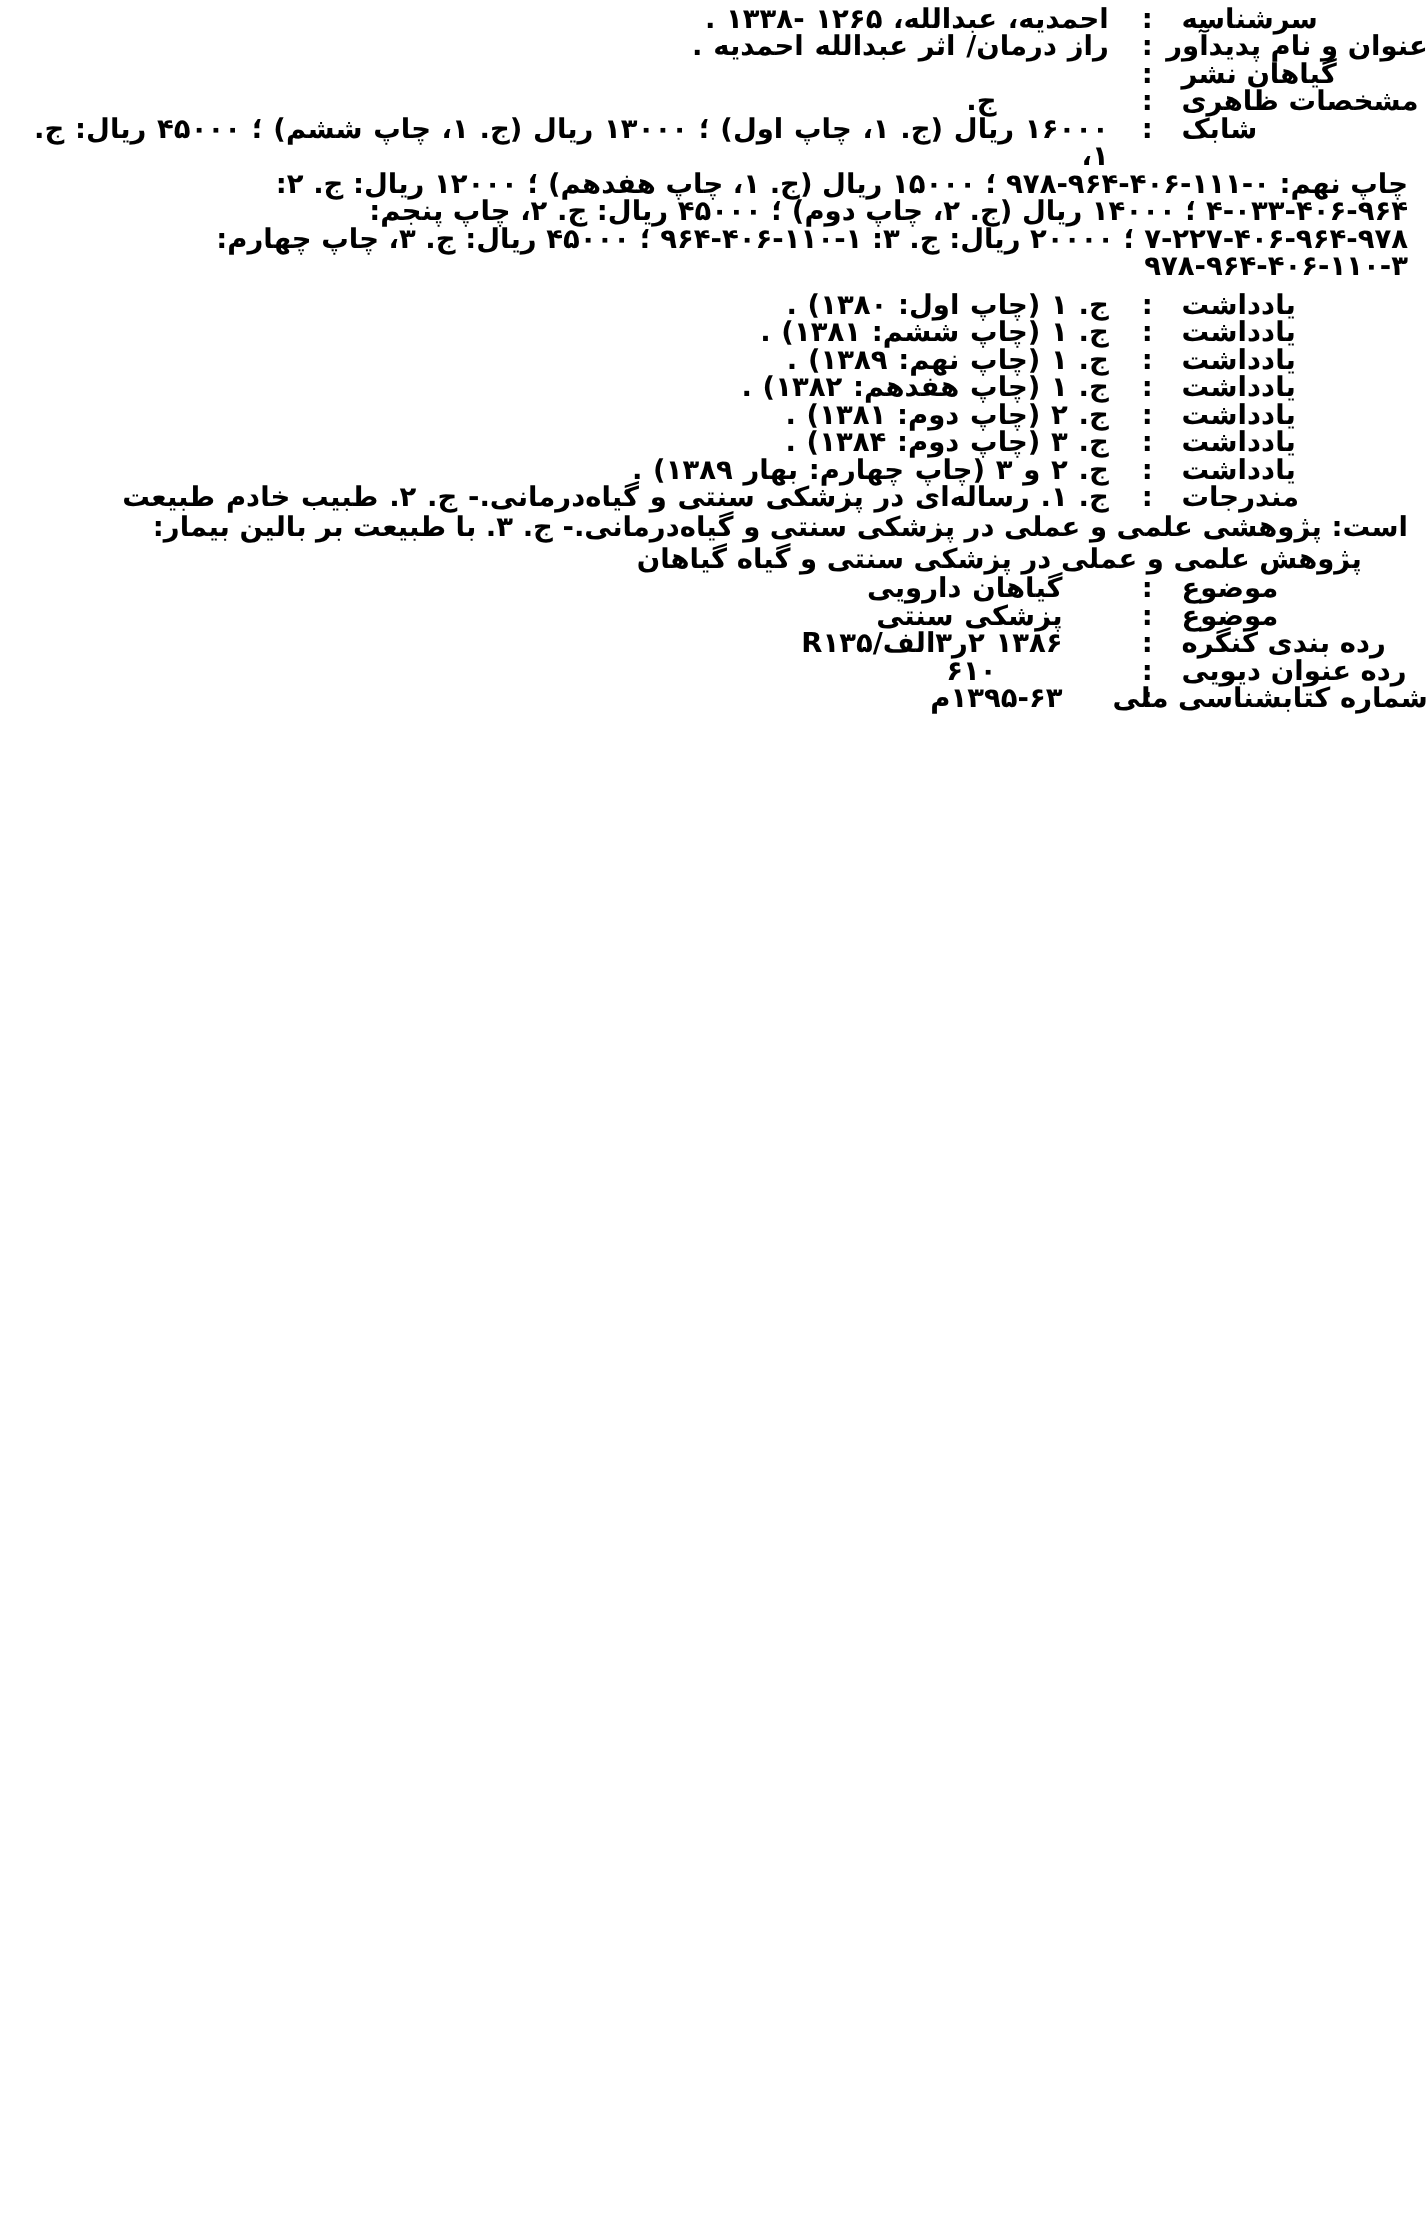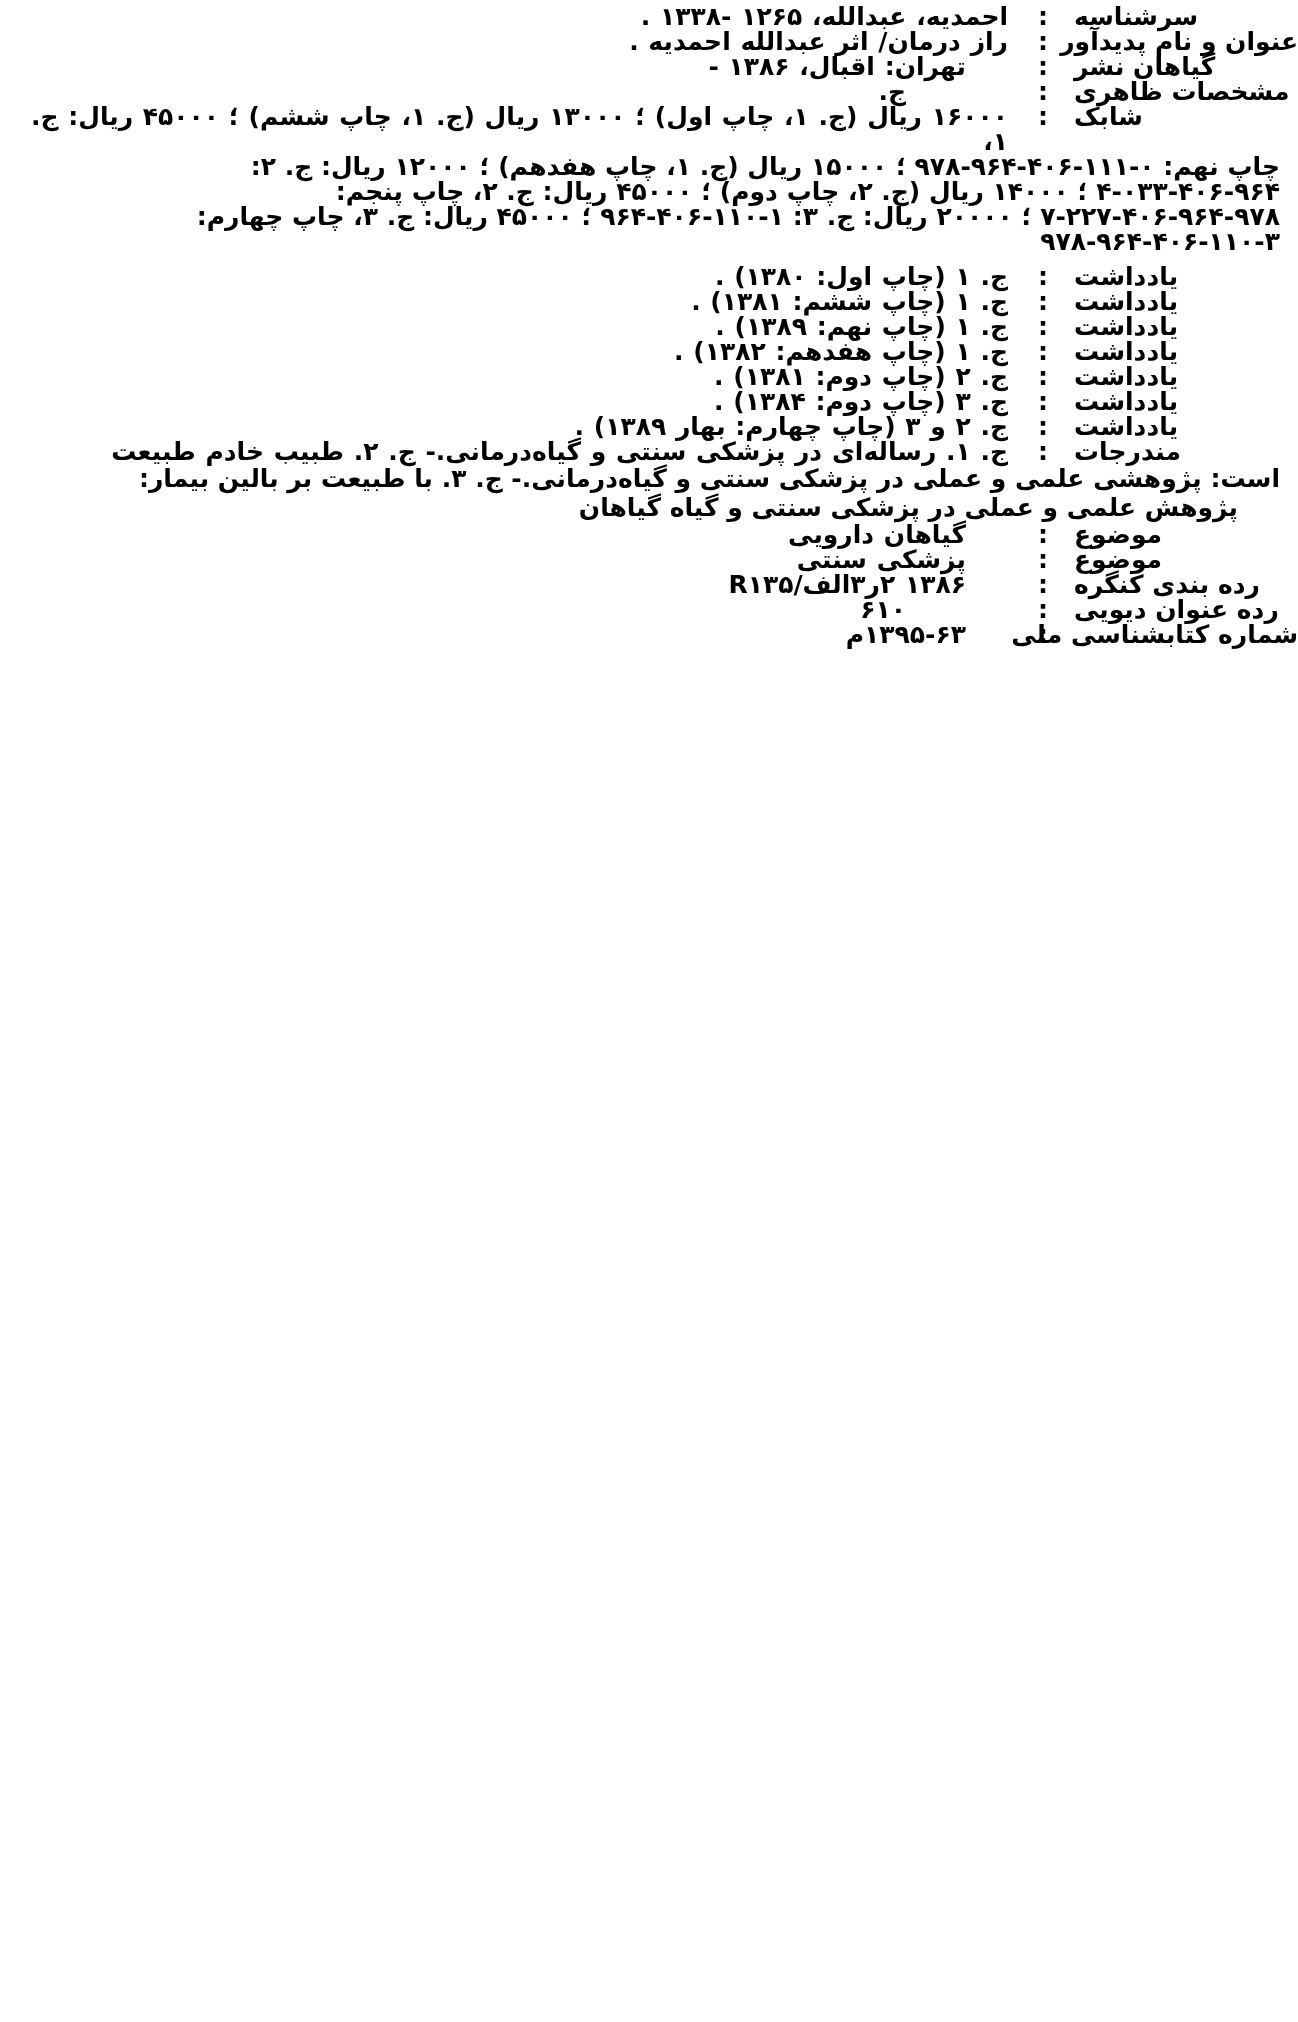--- a/index.html
+++ b/index.html
@@ -106,21 +106,20 @@
 
   <div class="rec-row">
     <div class="rec-label">عنوان و نام پدیدآور</div>
     <div class="rec-colon">:</div>
     <div class="rec-value">راز درمان/ اثر عبدالله احمدیه .</div>
   </div>
 
   <div class="rec-row">
     <div class="rec-label">گیاهان نشر</div>
     <div class="rec-colon">:</div>
-    <div class="rec-value value-narrow">تهران: اقبال، ۱۳۸۶ -</div>
   </div>
 
   <div class="rec-row">
     <div class="rec-label">مشخصات ظاهری</div>
     <div class="rec-colon">:</div>
     <div class="rec-value value-mid">ج.</div>
   </div>
 
   <div class="block-isbn">
     <div class="rec-row">

